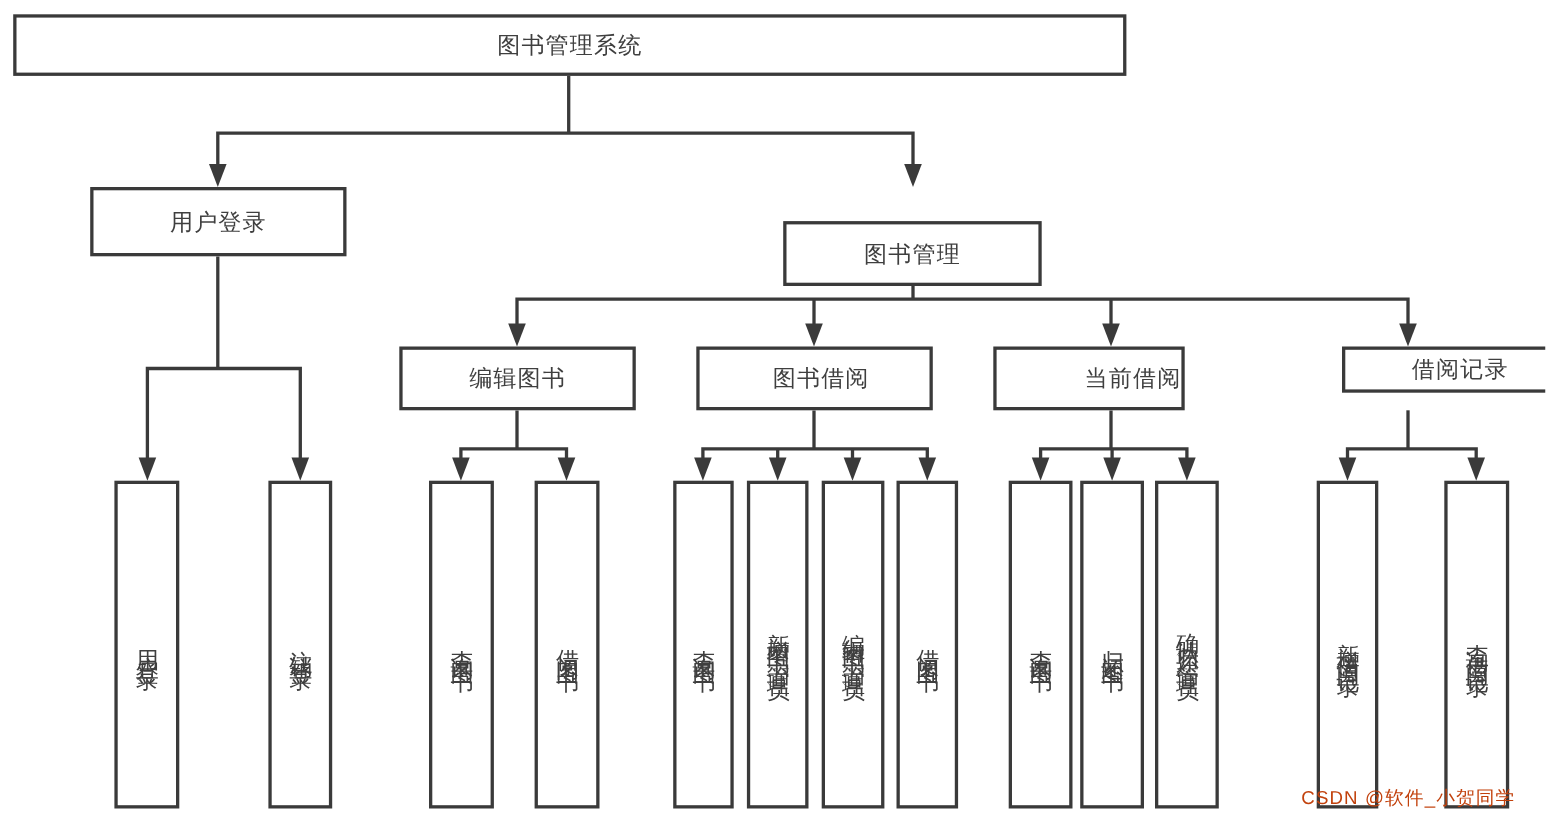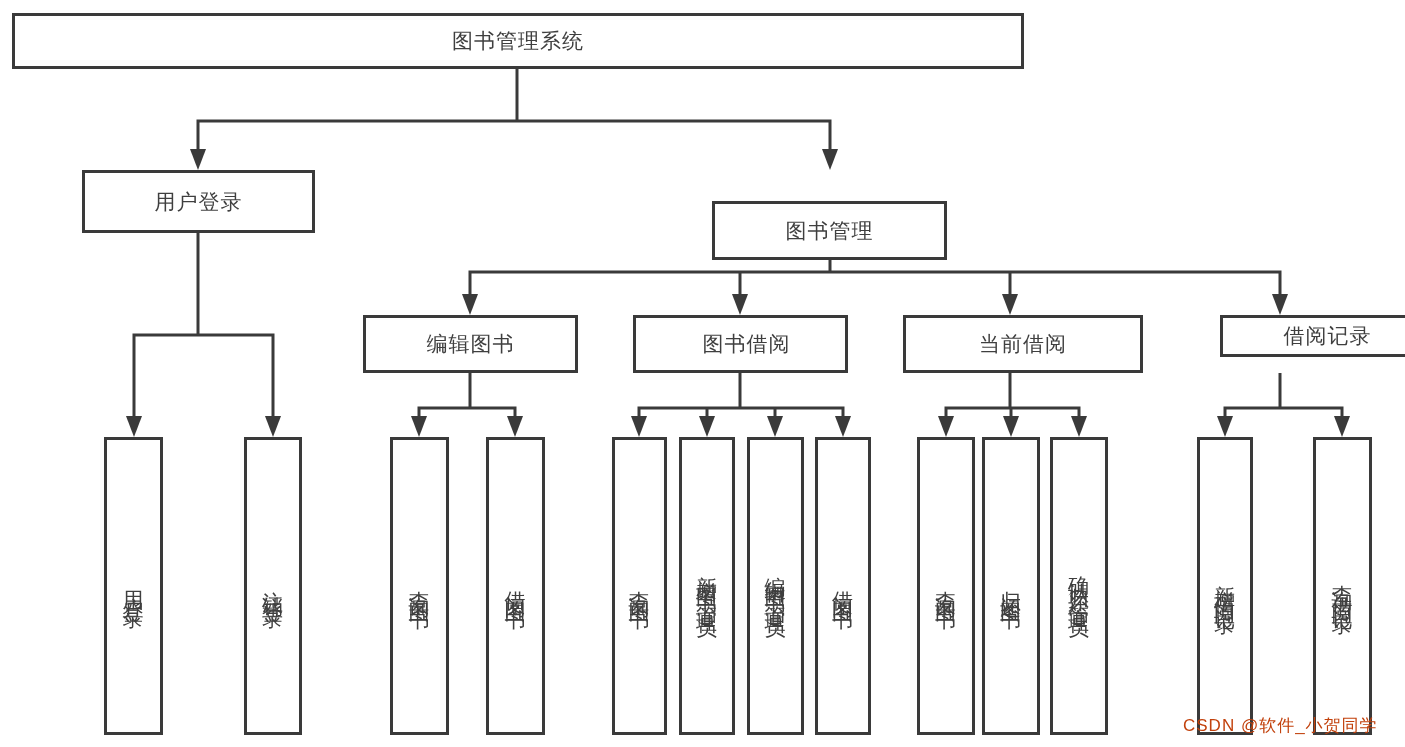--- a/index.html
+++ b/index.html
@@ -17,21 +17,21 @@
   .box.v span{
     writing-mode:vertical-rl;text-orientation:mixed;letter-spacing:6px;
     font-size:21px;line-height:1;white-space:nowrap;
   }
   
   #n-root   {left:12px;  top:13px;  width:1012px;height:56px;}
   #n-login  {left:82px;  top:170px; width:233px; height:63px;}
   #n-mgmt   {left:712px; top:170px; width:235px; height:59px;margin-top:31px;}
   #n-rec    {left:363px; top:315px; width:215px; height:58px;}
   #n-borrow {left:633px; top:315px; width:215px; height:58px;padding-left:12px;}
-  #n-current{left:903px; top:315px; width:240px; height:58px;}
+  #n-current{left:903px; top:315px; width:174px; height:58px;justify-content:flex-end;}
   #n-records{left:1220px;top:315px; width:215px; height:42px;align-items:center;}
   #l-1 {left:104px; top:437px;width:59px;height:298px;}
   #l-2 {left:244px; top:437px;width:58px;height:298px;}
   #l-3 {left:390px; top:437px;width:59px;height:298px;}
   #l-4 {left:486px; top:437px;width:59px;height:298px;}
   #l-5 {left:612px; top:437px;width:55px;height:298px;}
   #l-6 {left:679px; top:437px;width:56px;height:298px;}
   #l-7 {left:747px; top:437px;width:57px;height:298px;}
   #l-8 {left:815px; top:437px;width:56px;height:298px;}
   #l-9 {left:917px; top:437px;width:58px;height:298px;}

